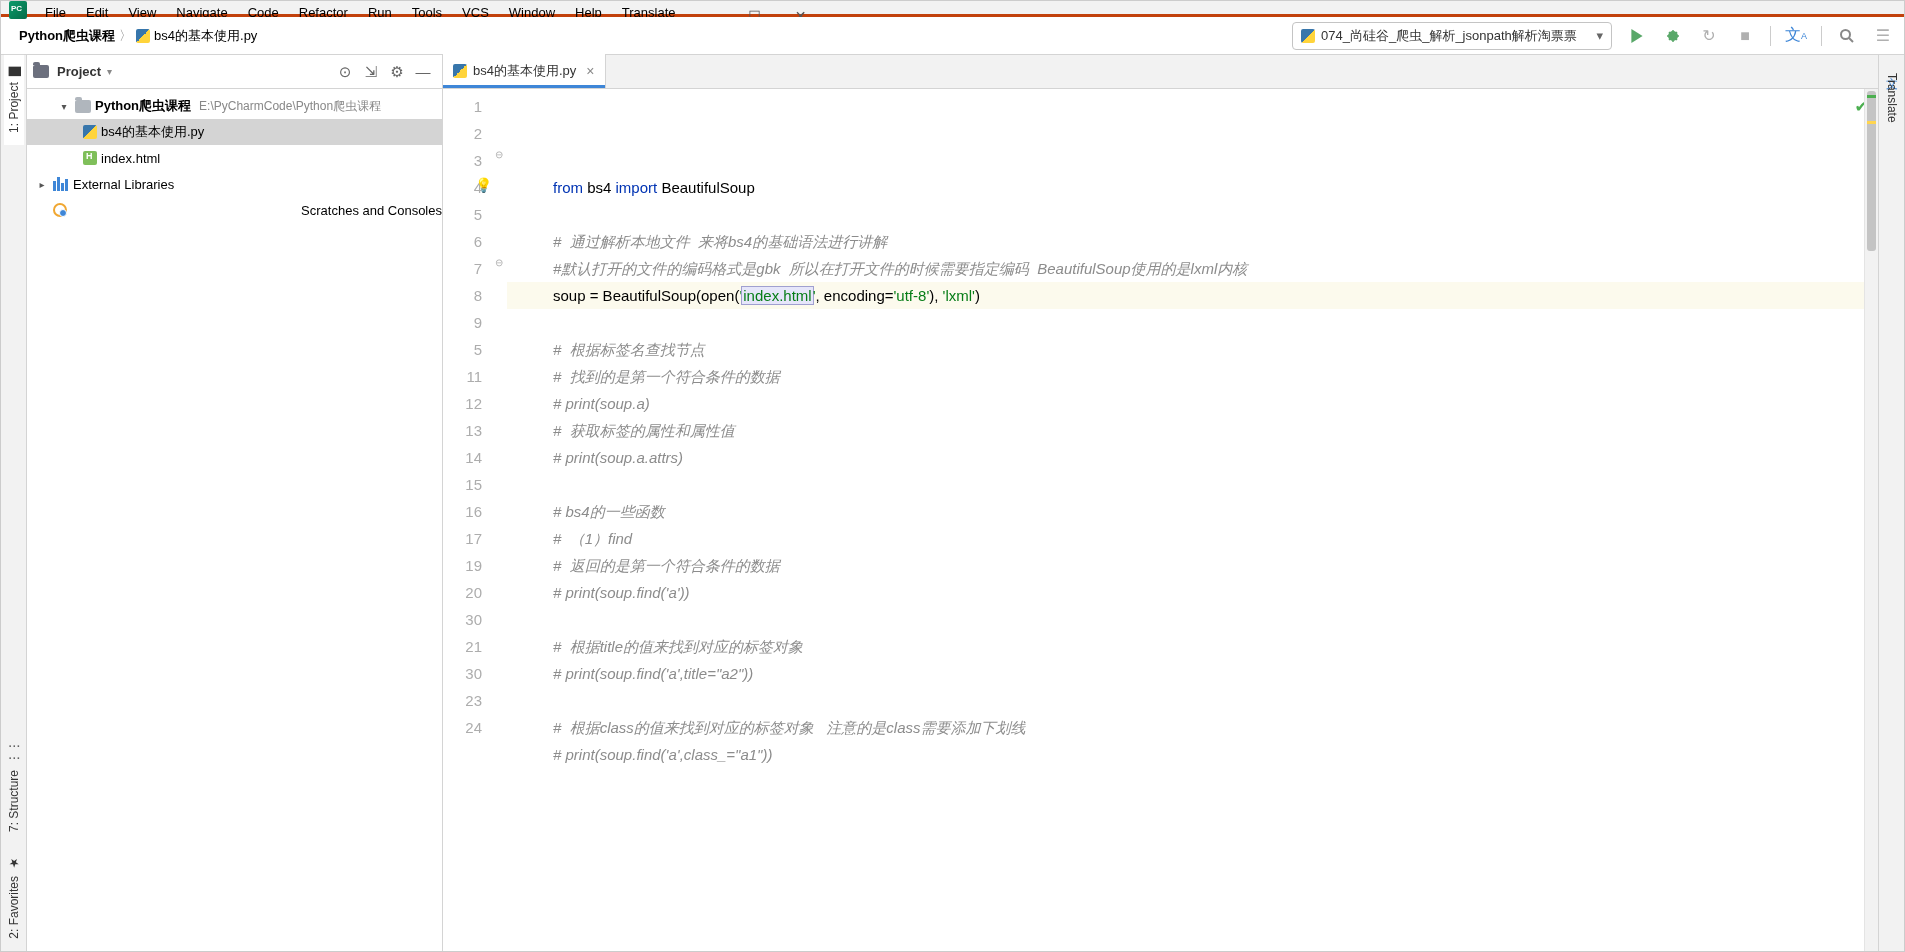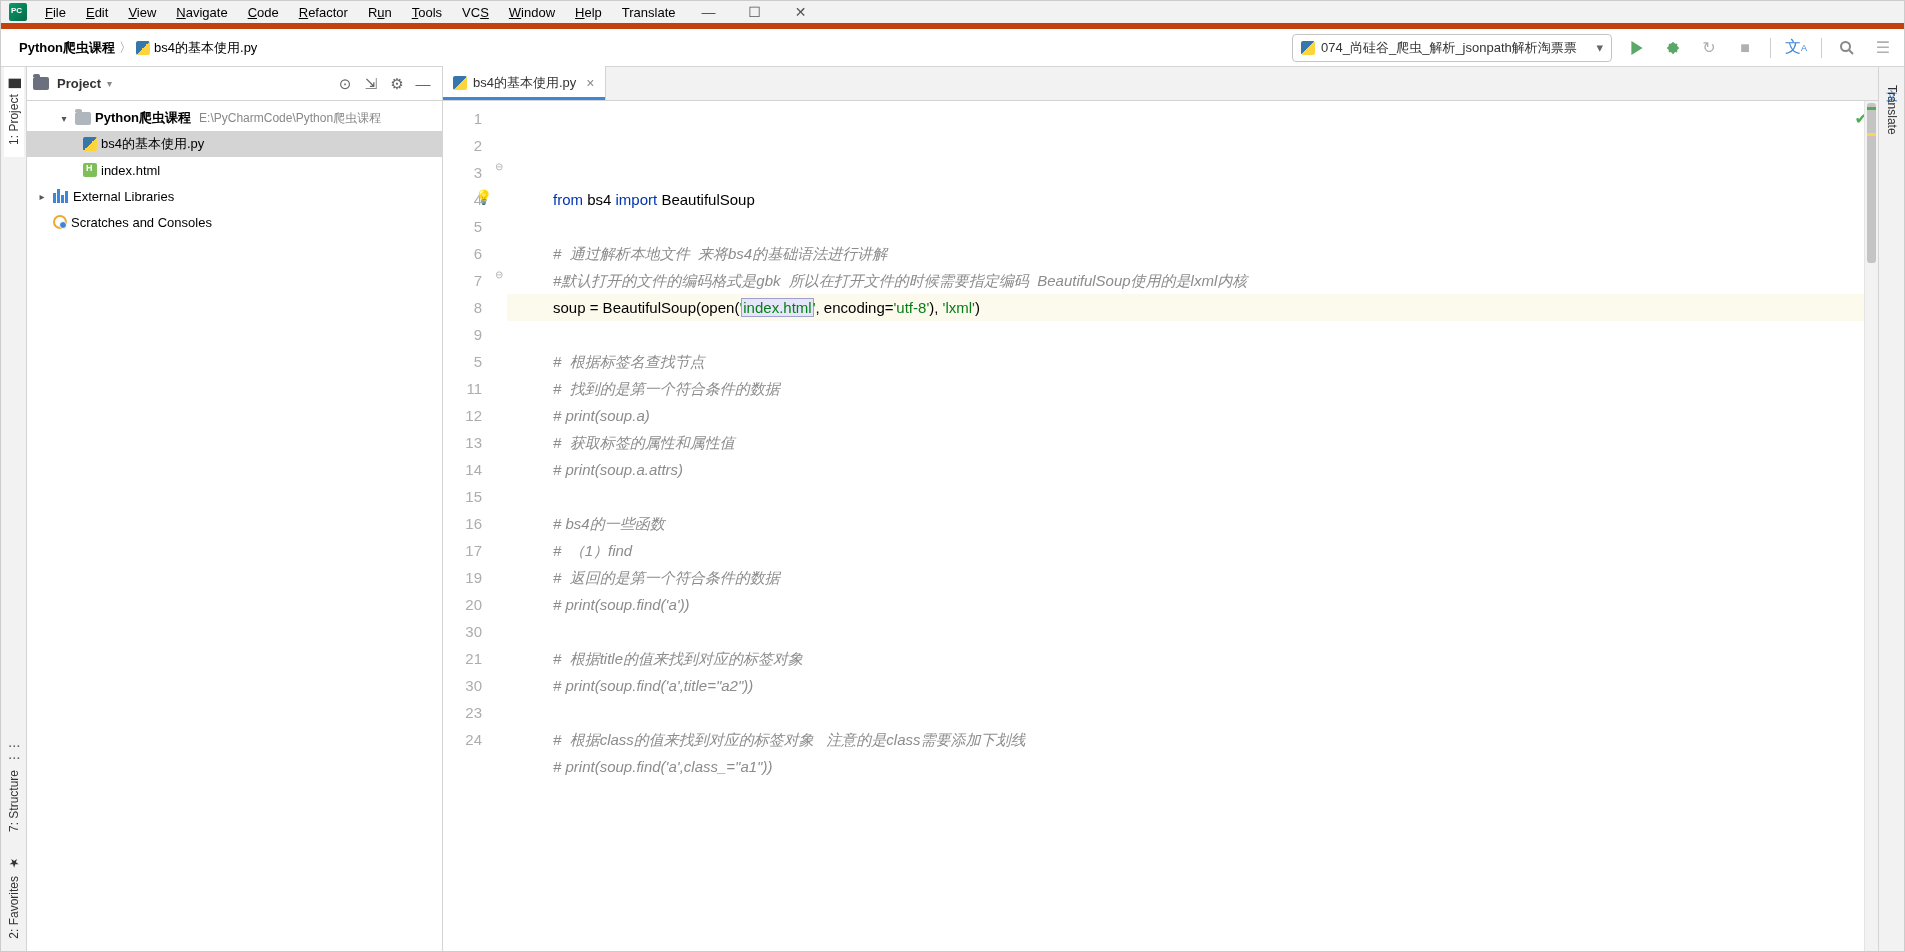--- a/index.html
+++ b/index.html
@@ -1,21 +1,21 @@
 <!DOCTYPE html>
 <html><head>
 <meta charset="utf-8">
 <style>
 * { margin: 0; padding: 0; box-sizing: border-box; font-family: "Segoe UI", "Microsoft YaHei", sans-serif; }
 body { background: #f2f2f2; font-size: 13px; color: #333; overflow: hidden; }
 
 .window { width: 1905px; height: 952px; display: flex; flex-direction: column; background: #fff; border: 1px solid #ccc; }
 
 
-.titlebar { height: 28px; background: #f2f2f2; display: flex; align-items: center; border-bottom: 6px solid #c2410c; }
+.titlebar { height: 16px; background: #f2f2f2; display: flex; border-bottom: 3px solid #c2410c; }
 .titlebar .app-icon { width: 18px; height: 18px; background: linear-gradient(135deg,#0a9b6a,#066b48); border-radius: 2px; margin: 0 8px; position: relative; }
 .titlebar .app-icon::after { content: "PC"; position:absolute; color:#fff; font-size:8px; font-weight:bold; left:2px; top:3px; }
 .menubar { display: flex; gap: 0; }
 .menu-item { padding: 4px 10px; cursor: pointer; color: #000; }
 .menu-item u { text-decoration: underline; }
 .title-text { flex: 1; text-align: center; color: #8a8a8a; font-size: 13px; }
 .win-controls { display: flex; }
 .win-btn { width: 46px; height: 30px; display: flex; align-items: center; justify-content: center; cursor: pointer; color: #555; font-size: 14px; }
 
 
@@ -218,21 +218,21 @@
         <div class="tree-row" style="padding-left:8px;">
           <span class="tree-arrow">▸</span>
           <span class="lib-icon">
               <span></span>
               <span></span>
               <span></span>
               <span></span>
             </span>
           <span class="tree-label">External Libraries</span>
         </div>
-        <div class="tree-row" style="padding-left:26px;">
+        <div class="tree-row" style="padding-left:26px;justify-content:space-between;">
           <span class="scratch-icon"></span>
           <span class="tree-label">Scratches and Consoles</span>
         </div>
       </div>
     </div>
 
     <div class="editor-area">
       <div class="tab-bar">
         <div class="etab">
           <span class="py-file-icon"></span>

